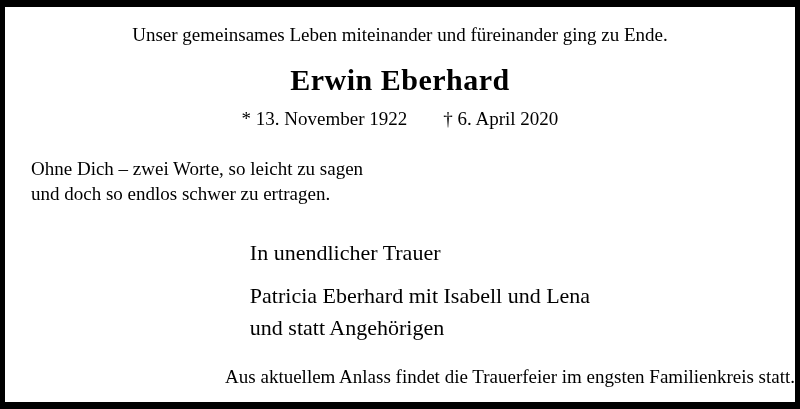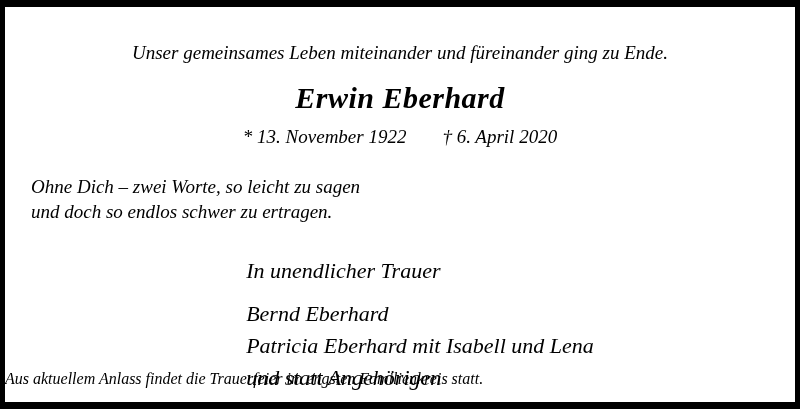--- a/index.html
+++ b/index.html
@@ -23,23 +23,22 @@
     border-top: 7px solid #000000;
     border-bottom: 7px solid #000000;
     border-left: 5px solid #000000;
     border-right: 5px solid #000000;
     padding: 0;
   }
   .inner {
     box-sizing: border-box;
     width: 100%;
     height: 100%;
-    padding: 30px 26px 12px 26px;
+    padding: 12px 26px 12px 26px;
     display: block;
-    font-style: italic;
   }
   .opening-line {
     text-align: center;
     font-size: 19px;
     line-height: 1.25;
     margin-top: 4px;
   }
   .deceased-name {
     text-align: center;
     font-size: 30px;
@@ -88,22 +87,22 @@
     margin-bottom: 11px;
   }
   .mourners-block div {
     white-space: nowrap;
   }
   .footer-note {
     position: absolute;
     left: 0;
     right: 0;
     bottom: 14px;
-    text-align: left;
-    font-size: 16px;
+    text-align: right;
+    font-size: 19px;
   }
 </style>
 </head>
 <body>
 
 <div class="obituary">
   <div class="inner">
 
     <div class="opening-line">Unser gemeinsames Leben miteinander und füreinander ging zu Ende.</div>
 
@@ -114,21 +113,20 @@
     </div>
 
     <div class="verse">
       <div>Ohne Dich – zwei Worte, so leicht zu sagen</div>
       <div>und doch so endlos schwer zu ertragen.</div>
     </div>
 
     <div class="mourners">
       <div class="mourners-block">
         <div class="lead">In unendlicher Trauer</div>
-        <div>Bernd Eberhard</div>
         <div>Patricia Eberhard mit Isabell und Lena</div>
         <div>und statt Angehörigen</div>
       </div>
     </div>
 
     <div class="footer-note">Aus aktuellem Anlass findet die Trauerfeier im engsten Familienkreis statt.</div>
 
   </div>
 </div>
 

